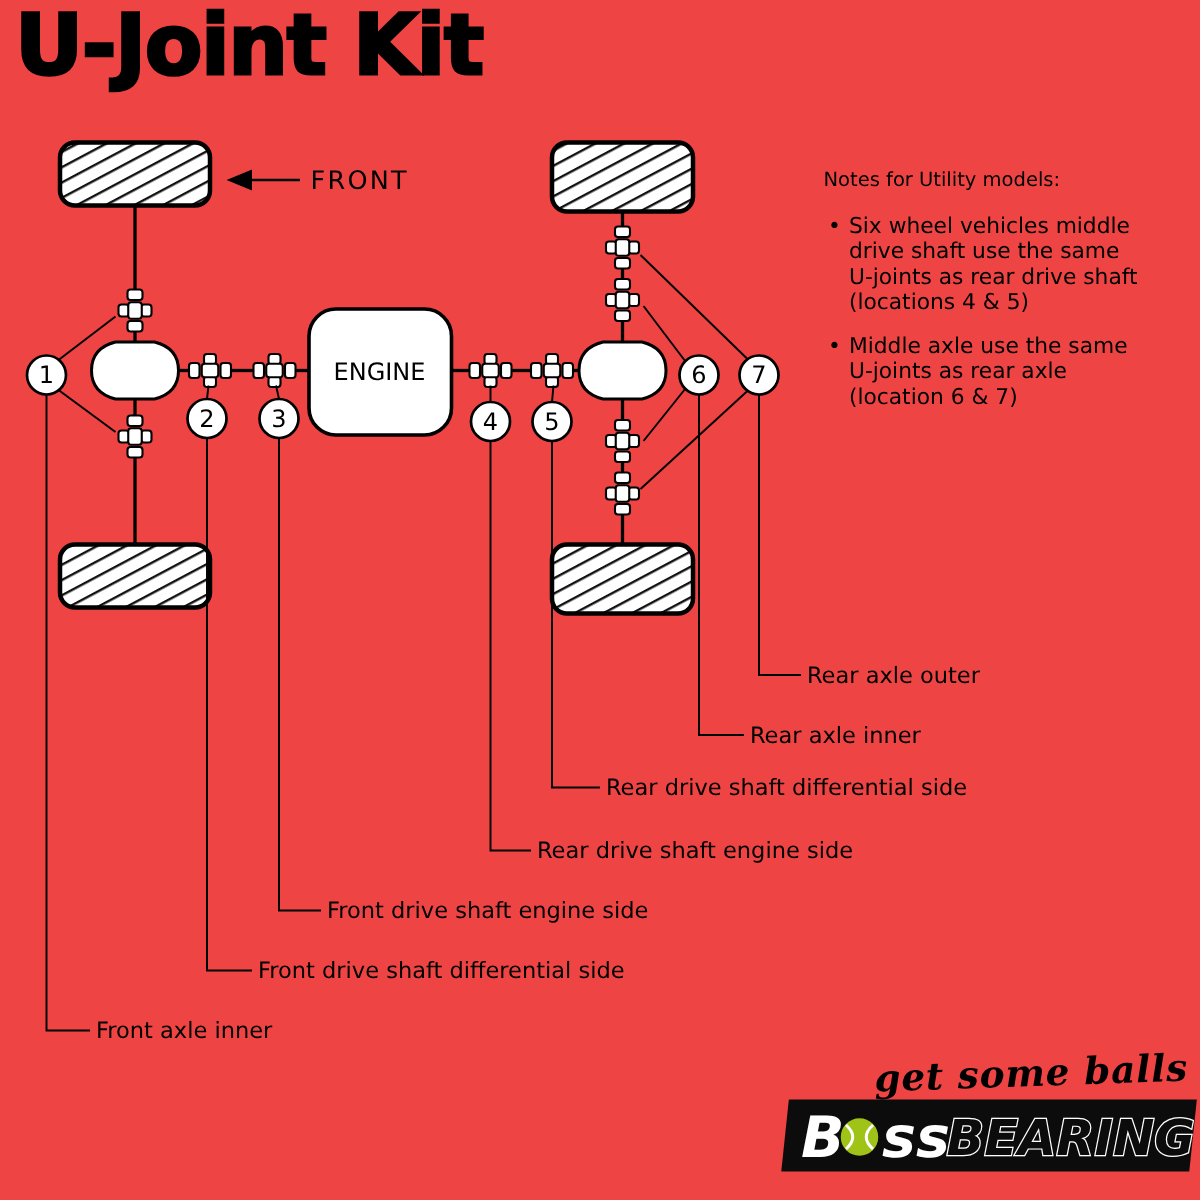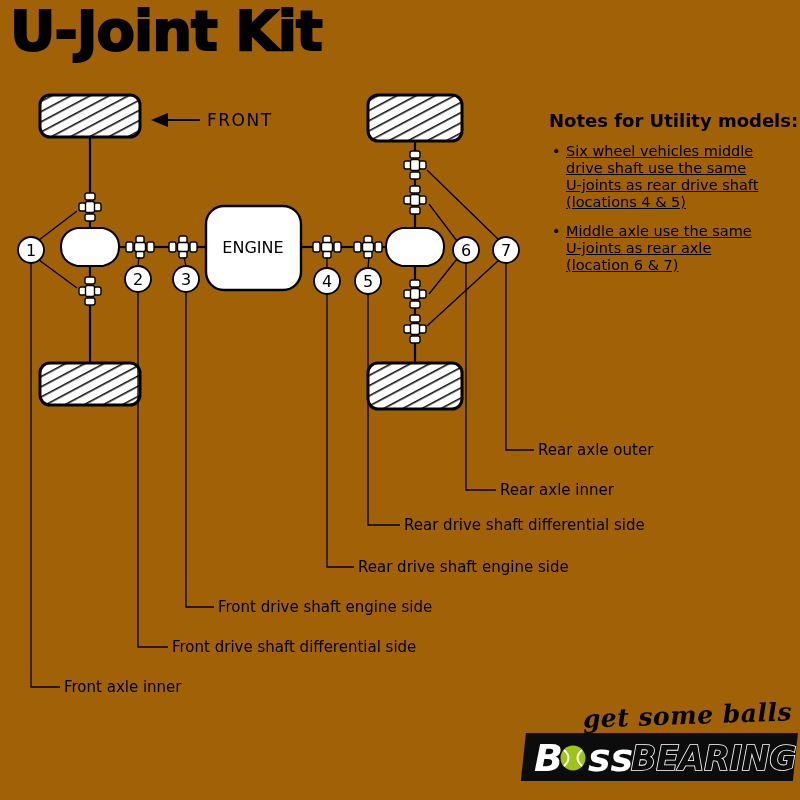--- a/index.html
+++ b/index.html
@@ -1,28 +1,28 @@
 <!DOCTYPE html>
 <html><head>
 <meta charset="utf-8">
 <style>
   * { margin:0; padding:0; box-sizing:border-box; }
   html,body { width:800px; height:800px; background:#fff; color:#000;
               font-family:"DejaVu Sans","Liberation Sans",sans-serif; }
-  .page { position:relative; width:800px; height:800px; overflow:hidden; background:#a16207; }
+  .page { position:relative; width:800px; height:800px; overflow:hidden; background:#ef4444; }
 
   .title { position:absolute; left:10px; top:-2px; font-size:56px; font-weight:bold;
            letter-spacing:-1px; -webkit-text-stroke:2px #000; white-space:nowrap; }
 
   svg.diagram { position:absolute; left:0; top:0; }
   svg { font-family:"DejaVu Sans","Liberation Sans",sans-serif; }
 
   .notes { position:absolute; left:549px; top:112px; width:252px; font-size:14.5px; line-height:17px; }
-  .notes-header { font-weight:bold; font-size:18px; margin-bottom:14px; }
-  .bullet { position:relative; padding-left:17px; margin-bottom:12px; white-space:pre-line;text-decoration:underline; }
+  .notes-header { font-weight:normal; font-size:13px; margin-bottom:14px; }
+  .bullet { position:relative; padding-left:17px; margin-bottom:12px; white-space:pre-line; }
   .bullet::before { content:"\2022"; position:absolute; left:3px; top:0; }
 
   .callout { position:absolute; font-size:15px; line-height:20px; white-space:nowrap; }
 
   .logo { position:absolute; left:518px; top:702px; width:282px; }
   .tagline { text-align:right; padding-right:8px; margin-bottom:1px;
              font-family:"DejaVu Serif","Liberation Serif",serif;
              font-style:italic; font-weight:bold; font-size:25px;
              transform:rotate(-2deg); letter-spacing:0.5px; }
 </style>

